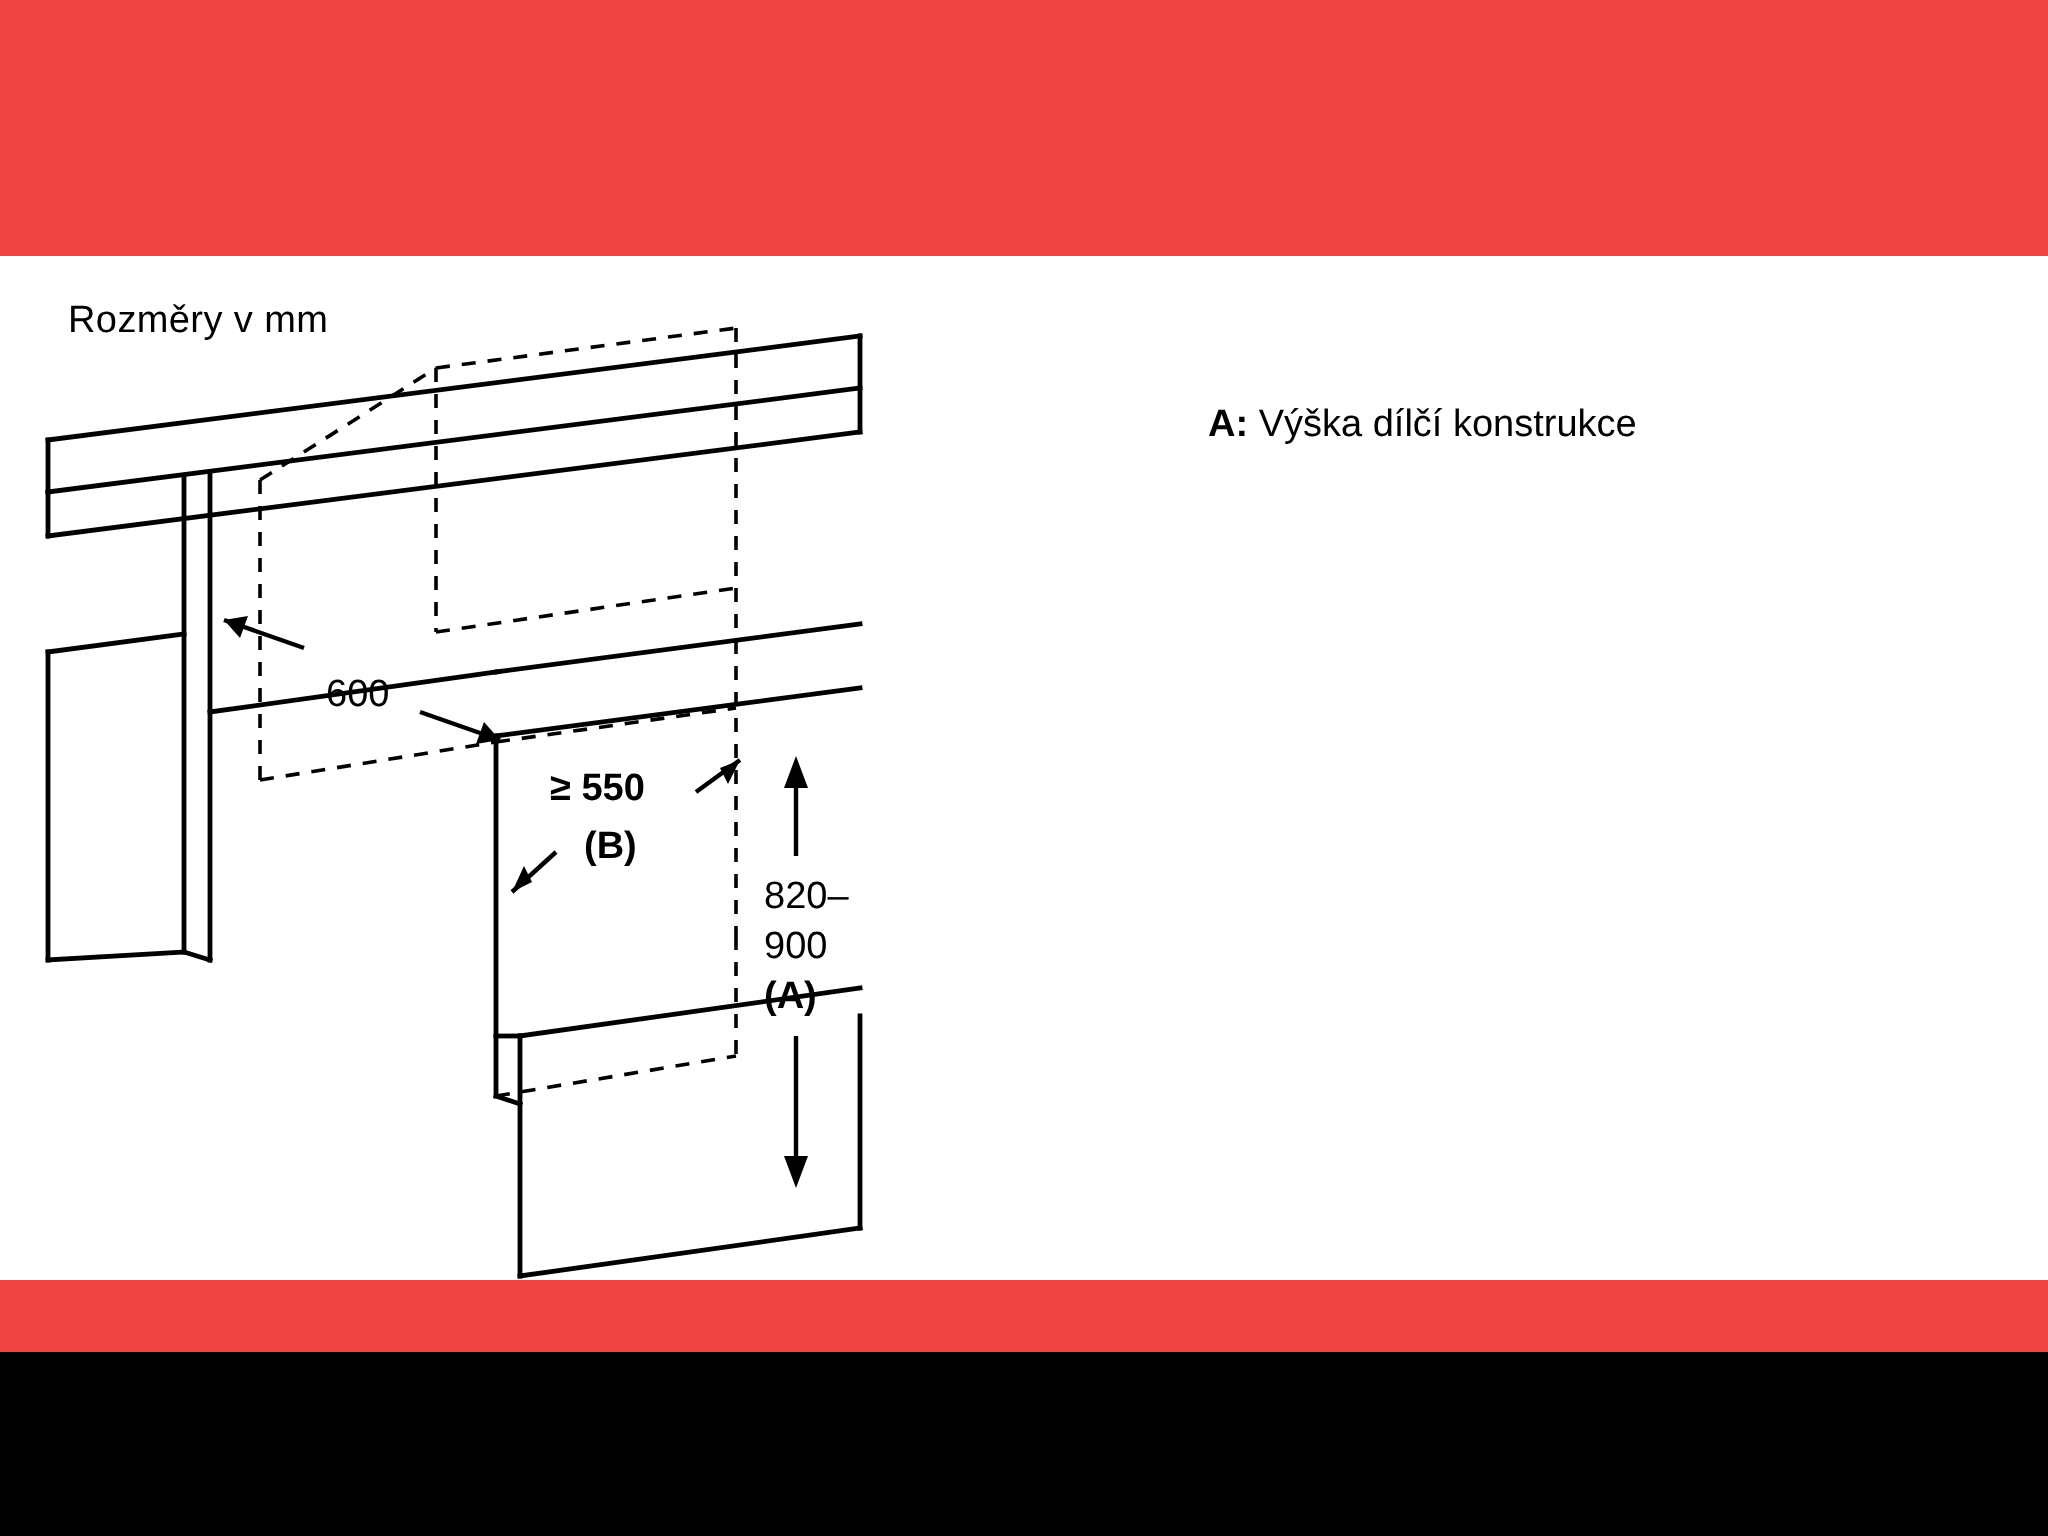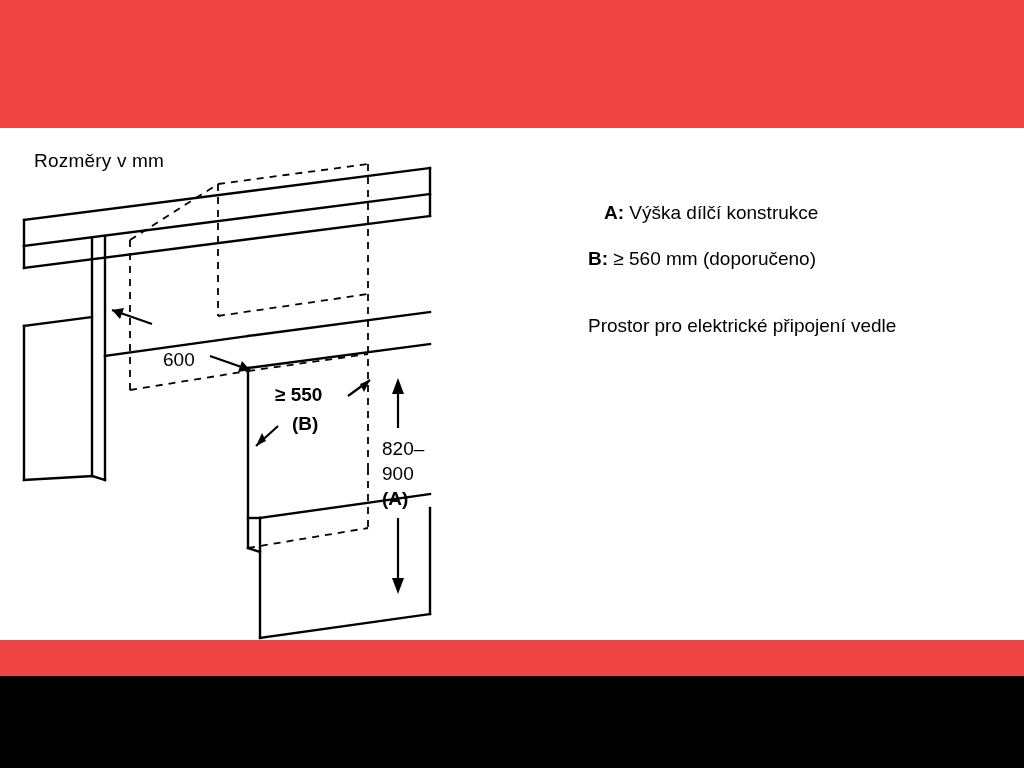--- a/index.html
+++ b/index.html
@@ -40,21 +40,20 @@
   }
   .dim-text {
     font-size: 19px;
     font-weight: 700;
     color: #000000;
   }
   #dim-600 {
     left: 163px;
     top: 209px;
     font-weight: 400;
-    margin-top: 12px;
   }
   #dim-550 {
     left: 275px;
     top: 256px;
     font-weight: 700;
   }
   #dim-550-b {
     left: 292px;
     top: 285px;
     font-weight: 700;
@@ -190,22 +189,18 @@
     <div class="label dim-text" id="dim-550">≥ 550</div>
     <div class="label dim-text" id="dim-550-b">(B)</div>
     <div class="label dim-text" id="dim-height-1">820–</div>
     <div class="label dim-text" id="dim-height-2">900</div>
     <div class="label dim-text" id="dim-height-a">(A)</div>
 
     <div class="note" id="note-a">
       <b>A:</b><span> Výška dílčí konstrukce</span>
     </div>
 
-    <div class="note" id="note-b">
-      <b>B:</b><span> ≥ 560 mm (doporučeno)</span>
-    </div>
 
     <div class="note" id="note-c">
-      <div>Prostor pro elektrické připojení vedle</div>
     </div>
 
   </div>
 </div>
 
 </body></html>

